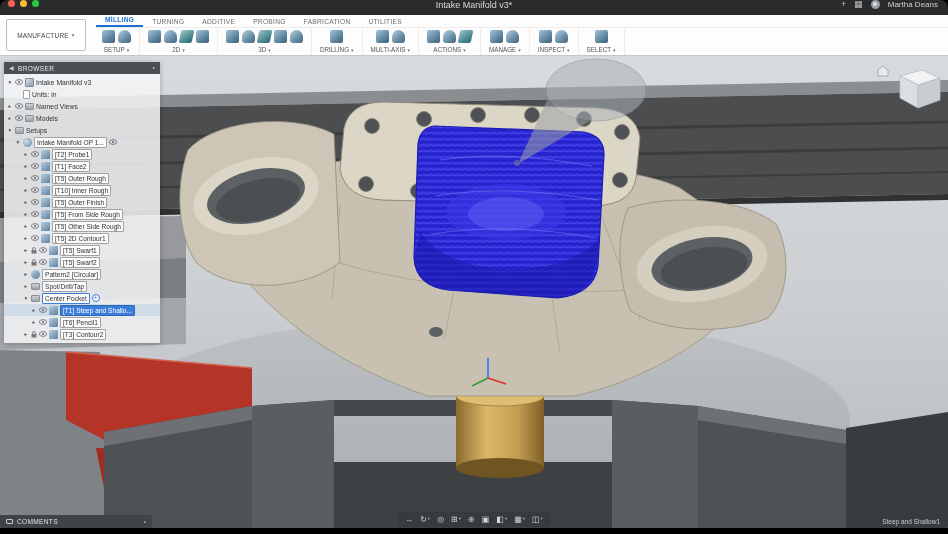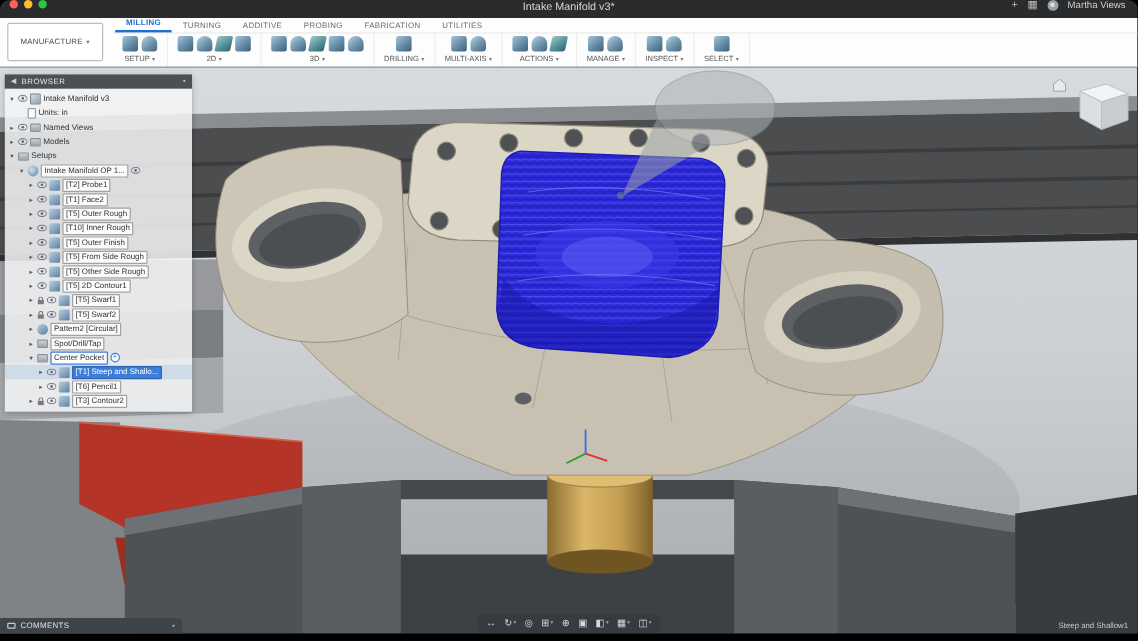--- a/index.html
+++ b/index.html
@@ -80,21 +80,21 @@
     <div class="lights">
       <span class="light red"></span>
       <span class="light yellow"></span>
       <span class="light green"></span>
     </div>
     <div class="wtitle">Intake Manifold v3*</div>
     <div class="tb-right">
       <span class="tb-ic">+</span>
       <span class="tb-ic">▦</span>
       <span class="avatar"></span>
-      <span>Martha Views</span>
+      <span>Martha Deans</span>
     </div>
   </div>
 
   <div class="ribbon">
     <div class="wsbtn">
       <span>MANUFACTURE</span>
       <span class="caret">▾</span>
     </div>
     <div class="rb-main">
       <div class="tabs">

